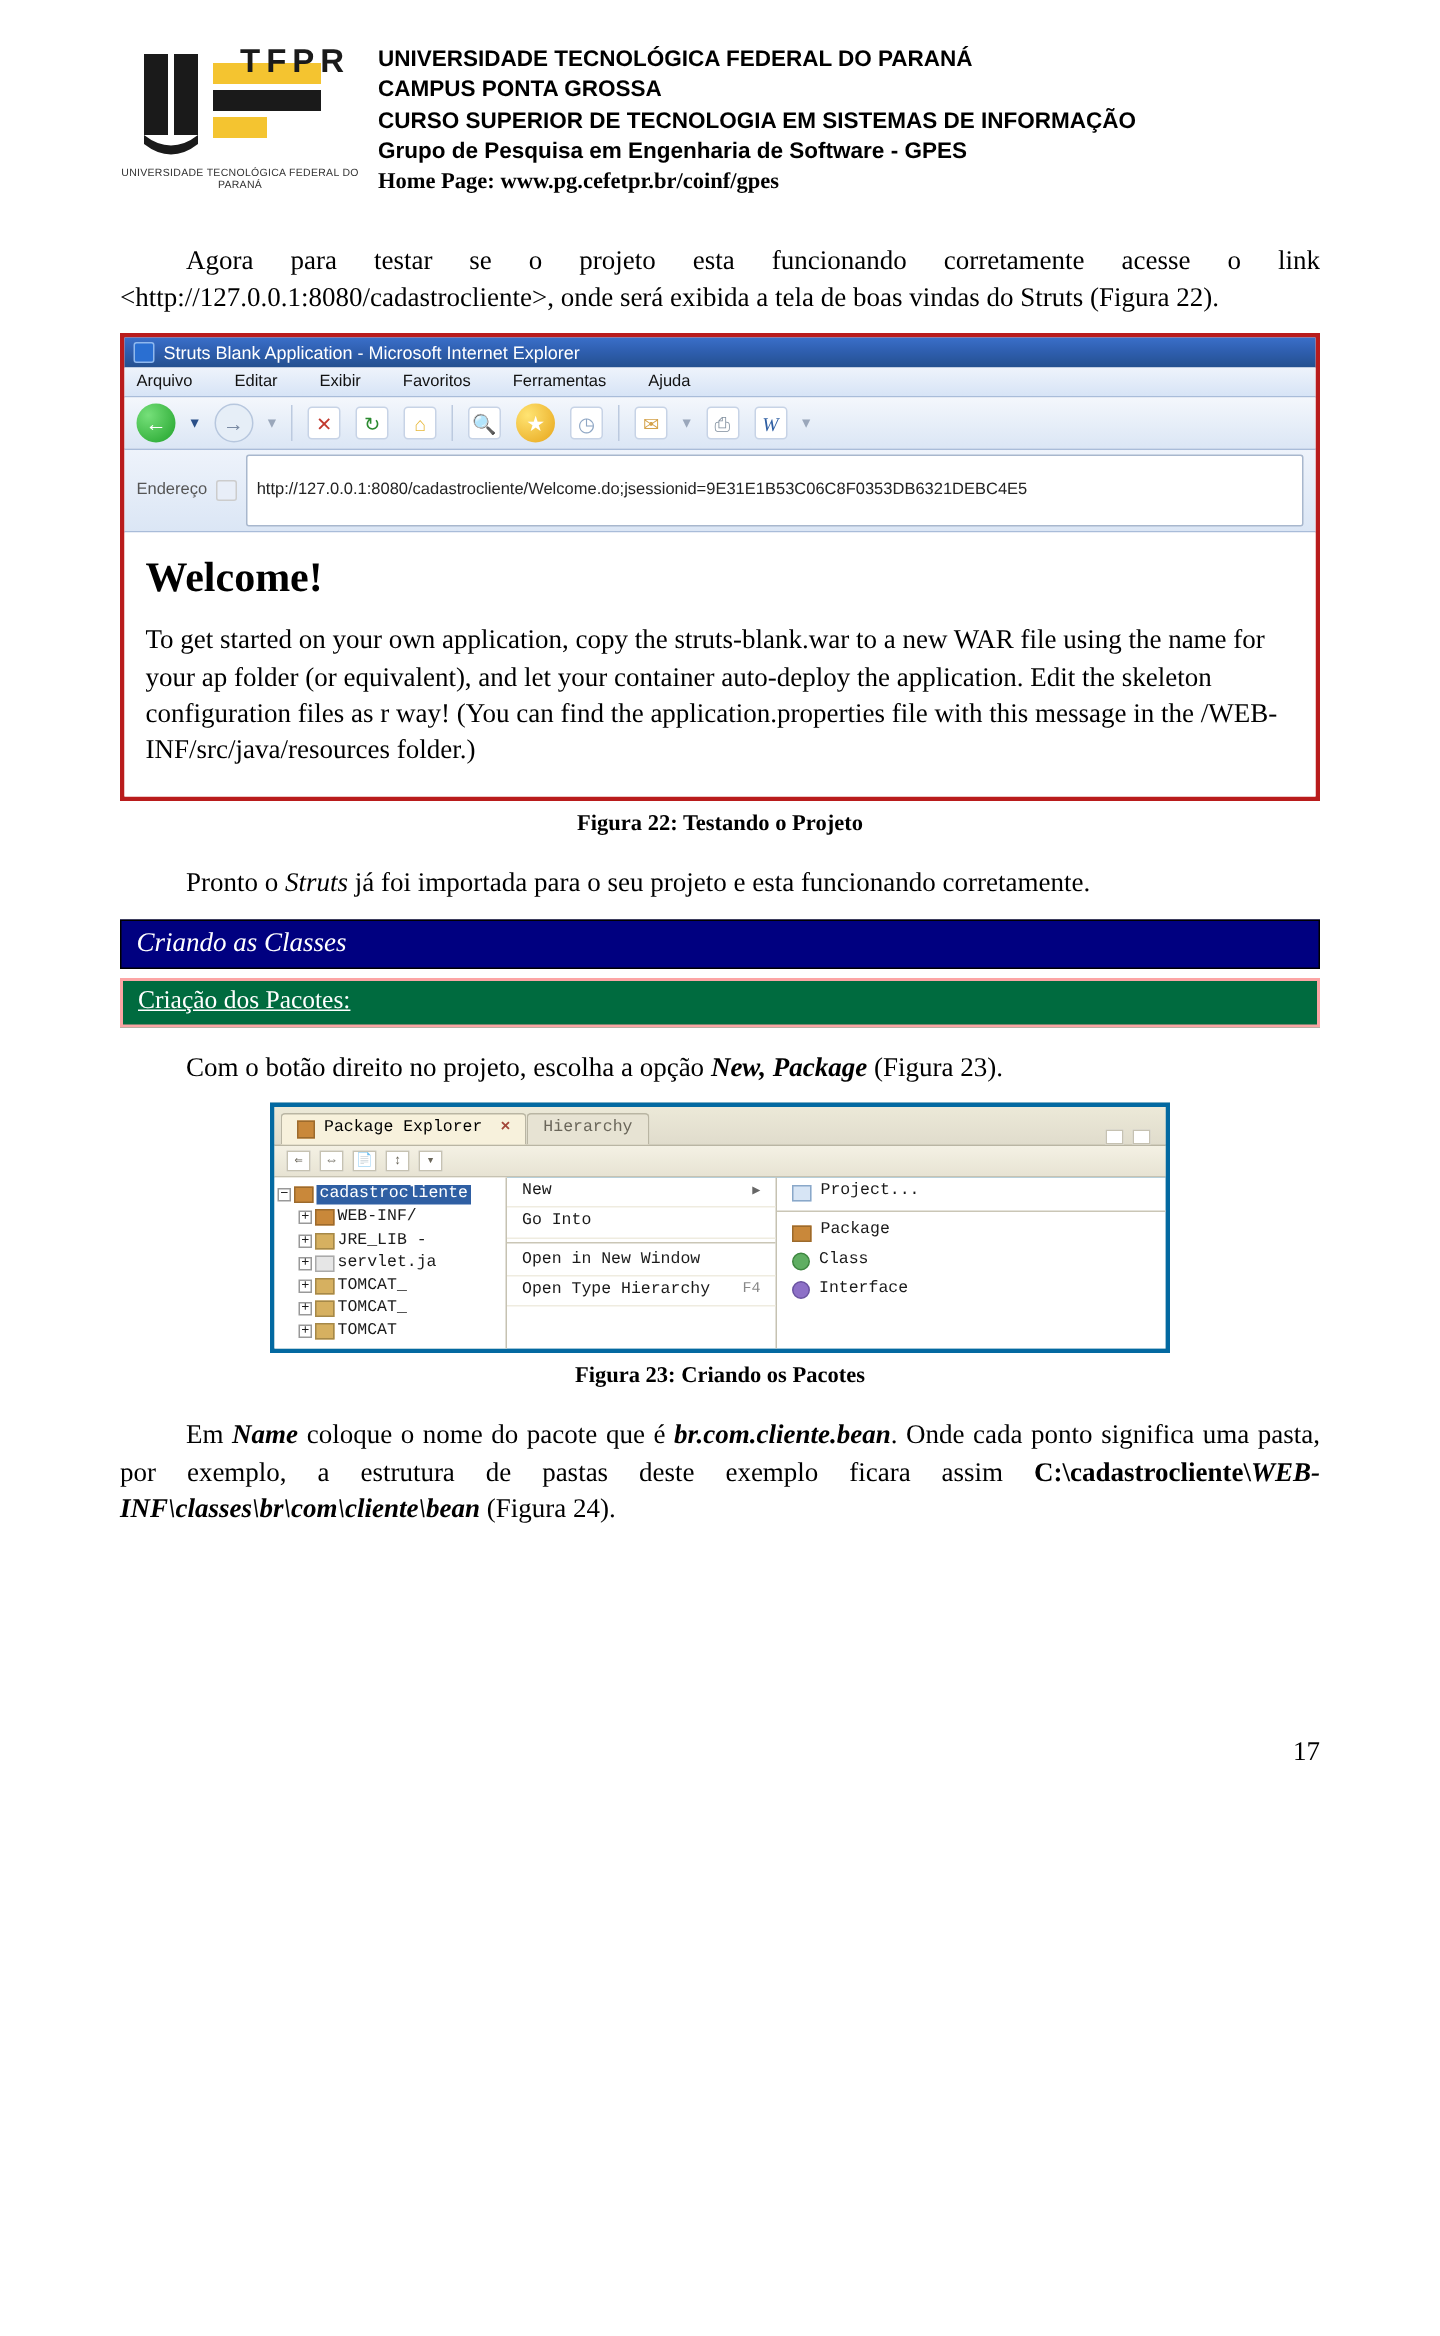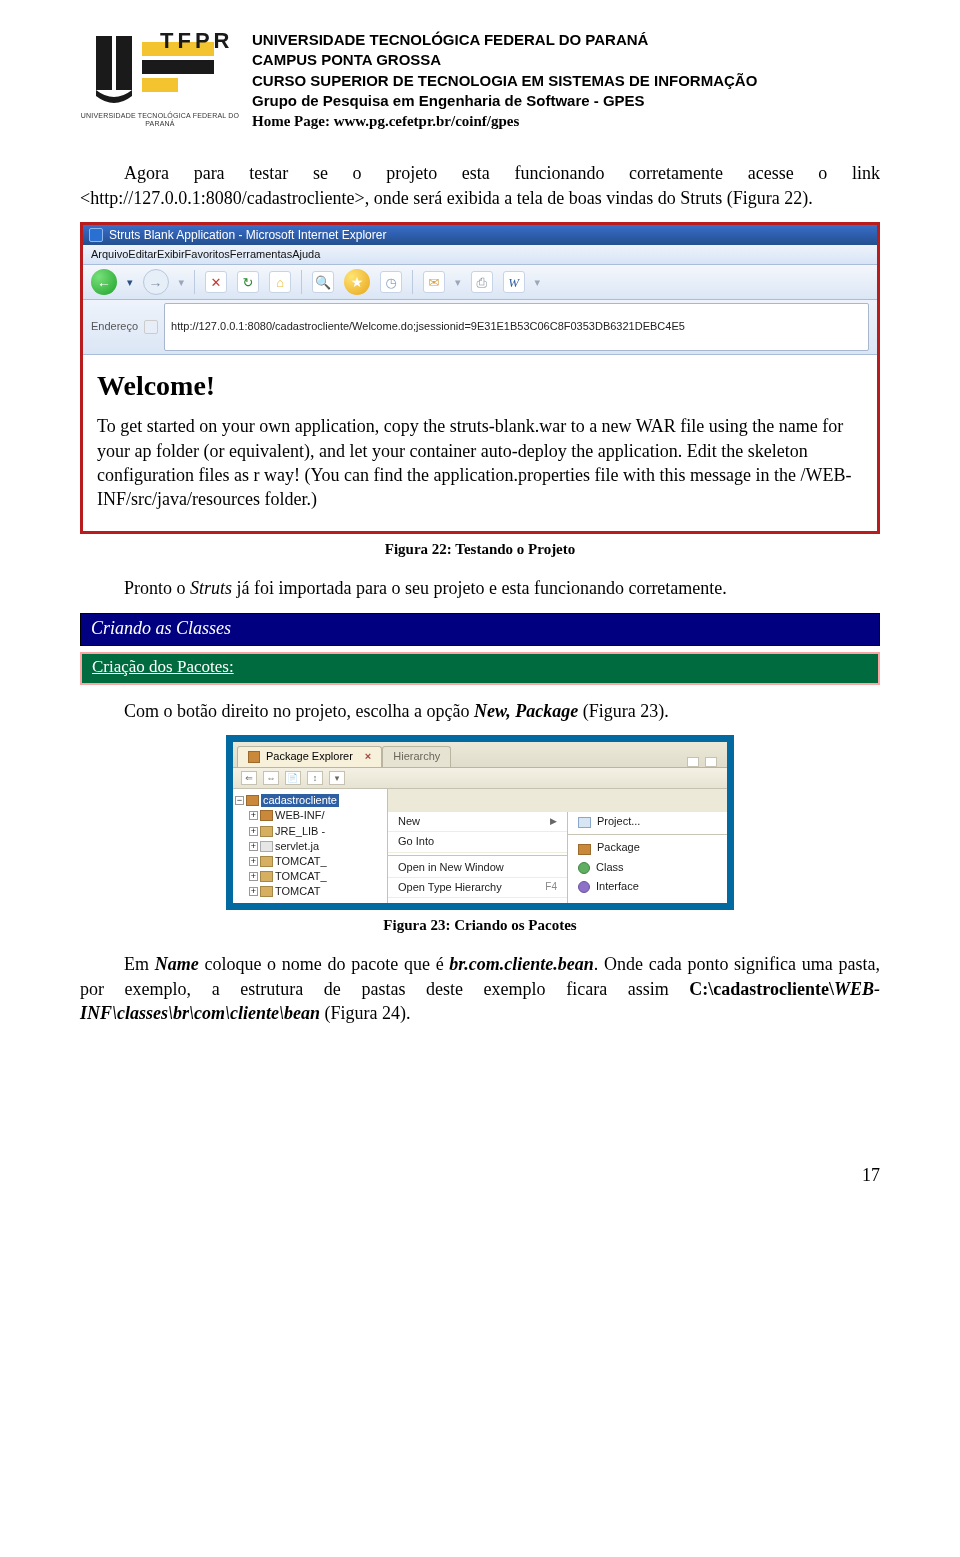--- a/index.html
+++ b/index.html
@@ -66,21 +66,21 @@
     color: #fff;
     display: flex; align-items: center; gap: 6px;
     padding: 3px 6px; font-size: 12px; font-weight: normal;
   }
   .ie-title .ie-logo {
     width: 14px; height: 14px; background: #2a6fd2; border: 1px solid #8fb8ee; border-radius: 2px; display: inline-block;
   }
   .ie-menu {
     background: linear-gradient(to bottom,#eef3fb,#d7e4f6);
     padding: 3px 8px; border-bottom: 1px solid #a9bcd9;
-    display: flex; gap: 0; font-size: 11px; color: #111;
+    display: flex; gap: 28px; font-size: 11px; color: #111;
   }
   .ie-toolbar {
     background: linear-gradient(to bottom,#f4f7fc,#dbe6f5);
     padding: 4px 8px; border-bottom: 1px solid #a9bcd9;
     display: flex; align-items: center; gap: 10px;
   }
   .tb-icon { width: 26px; height: 26px; border-radius: 50%; display: flex; align-items: center; justify-content: center; font-size: 14px; }
   .tb-back { background: radial-gradient(circle at 30% 30%,#76e07a,#20a22a); color: #fff; }
   .tb-forward { background: #e6eef7; border: 1px solid #b7c7de; color: #7a8aa3; }
   .tb-sep { width: 1px; background: #bccadf; height: 24px; }
@@ -104,25 +104,25 @@
   .addr-input {
     flex: 1; border: 1px solid #a8b7cd; border-radius: 2px; background: #fff;
     padding: 16px 6px; font-size: 11px; color: #222;
   }
   .ie-content { padding: 14px 14px 20px 14px; background: #fff; font-family: "Times New Roman",serif; }
   .ie-content h1 { font-size: 28px; font-weight: bold; margin-bottom: 12px; }
   .ie-content p { font-size: 18px; line-height: 1.35; }
 
   
   .eclipse {
-    border: 7px solid #0369a1;
-    font-family: Liberation Sans, sans-serif;
+    border: 3px solid #0369a1;
+    font-family: Liberation Mono, monospace;
     font-size: 11px;
     background: #ece9d8;
-    width: 508px;
+    width: 600px;
     margin: 0 auto 4px auto;
   }
   .ecl-tabs {
     display: flex; align-items: flex-end; gap: 0;
     background: linear-gradient(to bottom,#ece9d8,#e0dccc);
     padding: 4px 4px 0 4px; border-bottom: 1px solid #b9b5a3;
   }
   .ecl-tab {
     padding: 3px 10px 4px 10px; border: 1px solid #b9b5a3; border-bottom: none;
     border-radius: 3px 3px 0 0; background: #f7f1dc; font-size: 11px;
@@ -153,21 +153,21 @@
   }
   .ecl-tree .tree-row { display: flex; align-items: center; gap: 2px; padding: 1px 0; white-space: nowrap; }
   .ecl-tree .expander { width: 9px; height: 9px; border: 1px solid #999; font-size: 9px; line-height: 7px; text-align: center; display: inline-block; }
   .ecl-tree .jprj-icon { width: 13px; height: 11px; background: #c9883a; border: 1px solid #9c6a2c; display: inline-block; }
   .ecl-tree .lib-icon { width: 13px; height: 11px; background: #d6b060; border: 1px solid #a58848; display: inline-block; }
   .ecl-tree .jar-icon { width: 13px; height: 11px; background: #e6e6e6; border: 1px solid #aaa; display: inline-block; }
   .ecl-tree .sel { background: #2f5fa3; color: #fff; padding: 0 2px; }
   .ecl-tree .nested { padding-left: 14px; }
 
   .ecl-menu {
-    flex: 1; display: flex; background: #0369a1; margin-top: 23px;
+    flex: 1; display: flex; background: #0369a1;
   }
   .ecl-menu .ctx-left {
     width: 180px; border-right: 1px solid #c6c2b2; background: #fff;
   }
   .ecl-menu .ctx-left .menu-item {
     padding: 3px 10px; border-bottom: 1px solid #efece0; font-size: 11px; color: #1a1a1a;
     display: flex; justify-content: space-between; align-items: center;
   }
   .ecl-menu .ctx-left .menu-item .arr { color: #666; font-size: 9px; }
   .ecl-menu .ctx-left .menu-item .kb { color: #888; font-size: 10px; }

